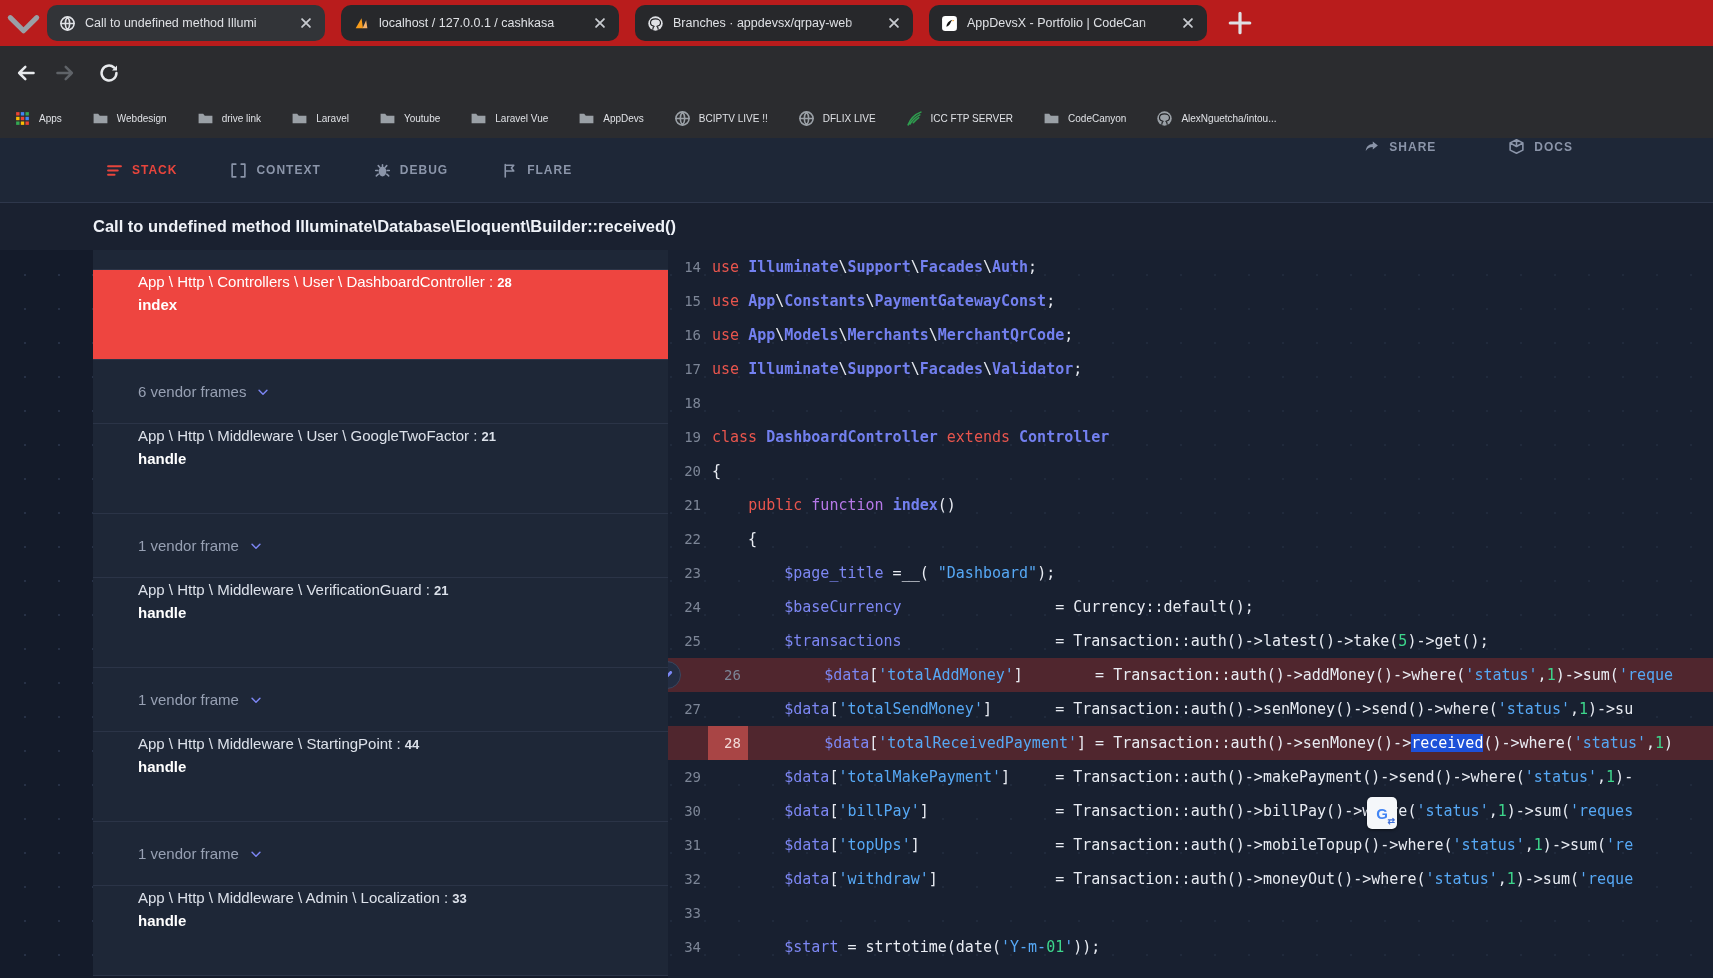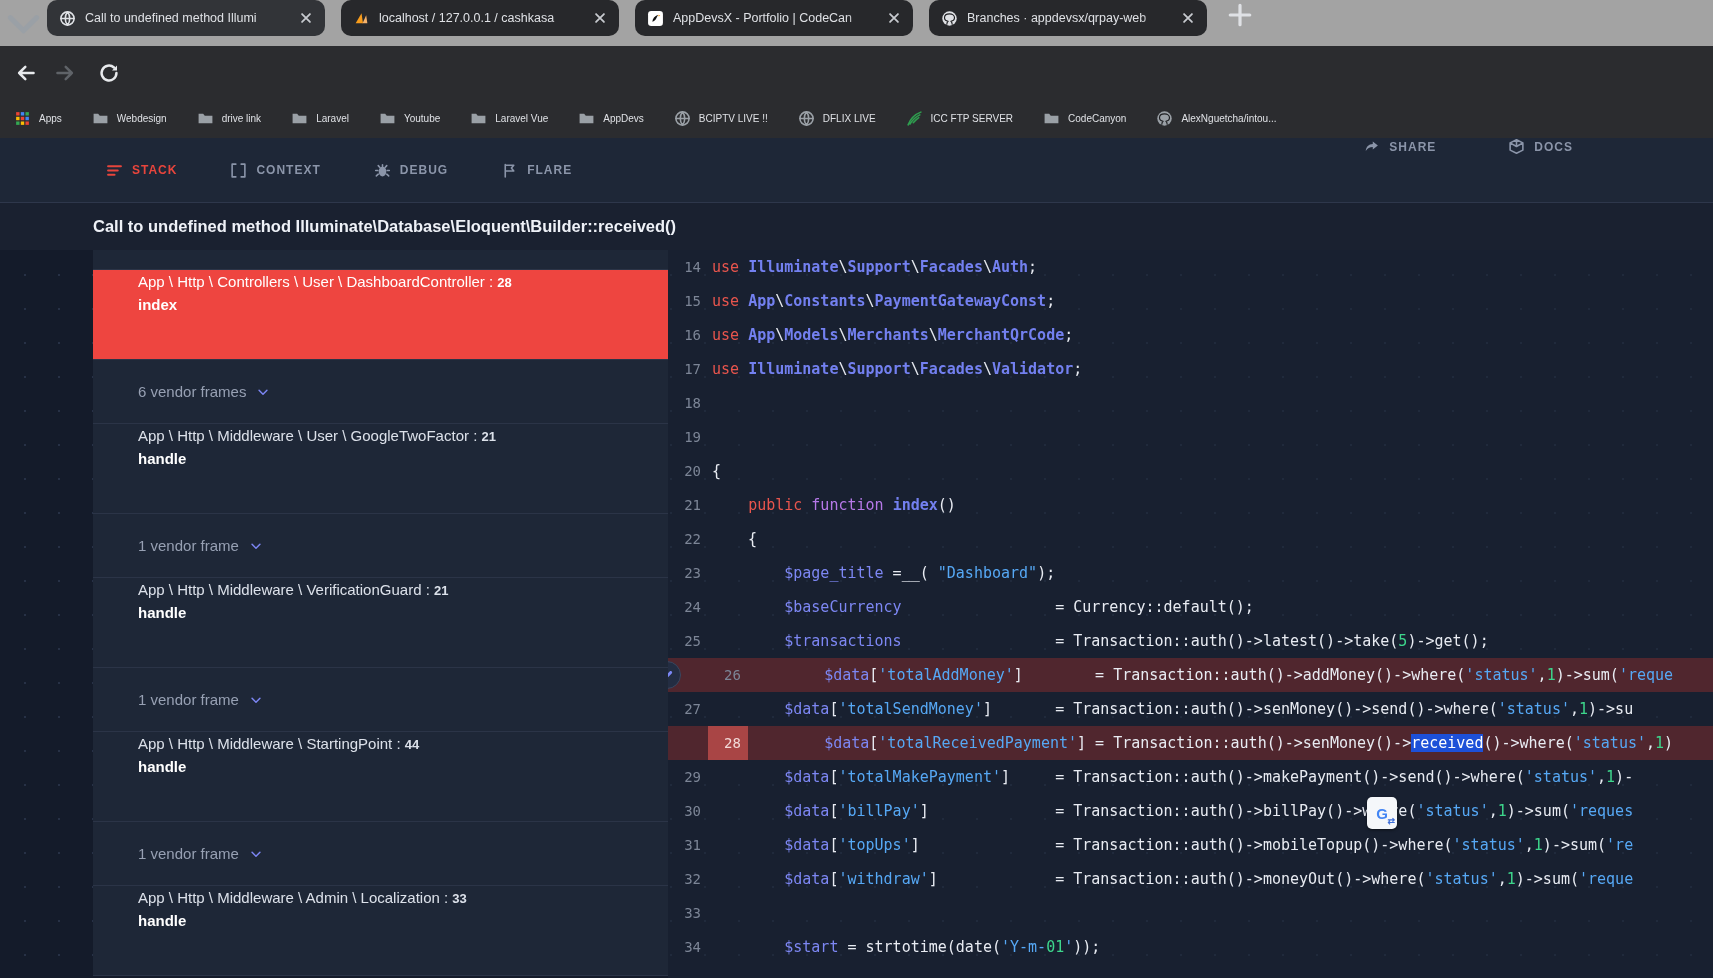--- a/index.html
+++ b/index.html
@@ -1,20 +1,20 @@
 <!DOCTYPE html>
 <html><head>
 <meta charset="utf-8">
 <style>
   * { margin:0; padding:0; box-sizing:border-box; }
   html,body { width:1713px; height:978px; overflow:hidden; }
   body { position:relative; background:#141b2a; font-family:"Liberation Sans", sans-serif; }
 
   
-  .tabstrip { position:absolute; left:0; top:0; width:1713px; height:46px; background:#a3a3a3; display:flex; align-items:flex-start; }
+  .tabstrip { position:absolute; left:0; top:0; width:1713px; height:46px; background:#b91c1c; display:flex; align-items:center; }
   .strip-chev { width:47px; display:flex; justify-content:center; color:#9aa0a6; }
   .tab { width:278px; height:36px; margin-right:16px; border-radius:10px; background:#27282b; display:flex; align-items:center; gap:9px; padding:0 10px 0 12px; color:#dfe1e5; font-size:12.5px; flex:none; overflow:hidden; }
   .tab.active { background:#323438; }
   .tab .fav { width:17px; height:17px; flex:none; display:flex; align-items:center; justify-content:center; }
   .tab .t-title { flex:1; white-space:nowrap; overflow:hidden; -webkit-mask-image:linear-gradient(90deg,#000 85%,transparent); mask-image:linear-gradient(90deg,#000 85%,transparent); }
   .tab .t-close { width:18px; height:18px; border-radius:50%; display:flex; align-items:center; justify-content:center; color:#c7cacf; flex:none; }
   .newtab { width:30px; height:30px; border-radius:50%; display:flex; align-items:center; justify-content:center; color:#dfe1e5; margin-left:2px; }
 
   .toolbar { position:absolute; left:0; top:46px; width:1713px; height:53px; background:#2b2c2f; }
   .navbtn { position:absolute; top:16px; width:22px; height:22px; color:#e8eaed; }
@@ -120,40 +120,40 @@
         <span class="t-title">localhost / 127.0.0.1 / cashkasa</span>
         <span class="t-close">
           <svg width="100%" height="100%" viewBox="0 0 16 16" fill="none" stroke="currentColor" stroke-width="1.5" stroke-linecap="round" stroke-linejoin="round">
             <path d="m4.5 4.5 7 7m0-7-7 7" stroke-width="1.6"></path>
           </svg>
         </span>
       </div>
       <div class="tab">
         <span class="fav">
           <svg width="100%" height="100%" viewBox="0 0 16 16" fill="none" stroke="currentColor" stroke-width="1.5" stroke-linecap="round" stroke-linejoin="round">
+            <circle cx="8" cy="8" r="6.8" fill="currentColor" stroke="none"></circle>
+            <path d="M5.5 13.5c0-1.5.5-2.4 1.2-2.9-2-.3-3.4-1.2-3.4-3.3 0-2.4 2.1-3.6 4.7-3.6s4.7 1.2 4.7 3.6c0 2.1-1.4 3-3.4 3.3.7.5 1.2 1.4 1.2 2.9" stroke="#1e1f22" stroke-width="1.1"></path>
+          </svg>
+        </span>
+        <span class="t-title">Branches · appdevsx/qrpay-web</span>
+        <span class="t-close">
+          <svg width="100%" height="100%" viewBox="0 0 16 16" fill="none" stroke="currentColor" stroke-width="1.5" stroke-linecap="round" stroke-linejoin="round">
+            <path d="m4.5 4.5 7 7m0-7-7 7" stroke-width="1.6"></path>
+          </svg>
+        </span>
+      </div>
+      <div class="tab">
+        <span class="fav">
+          <svg width="100%" height="100%" viewBox="0 0 16 16" fill="none" stroke="currentColor" stroke-width="1.5" stroke-linecap="round" stroke-linejoin="round">
             <rect x="1" y="1" width="14" height="14" rx="3" fill="#ffffff" stroke="none"></rect>
             <path fill="#111" stroke="none" d="M5 11c.4-3 2-5.4 5.5-6.6-1.2 1.8-1.4 3.6-3 5.2C6.6 10.5 5.8 10.8 5 11z"></path>
             <path fill="#f89c1b" stroke="none" d="M10.5 4.4l2 .8-1.4.9z"></path>
           </svg>
         </span>
         <span class="t-title">AppDevsX - Portfolio | CodeCan</span>
-        <span class="t-close">
-          <svg width="100%" height="100%" viewBox="0 0 16 16" fill="none" stroke="currentColor" stroke-width="1.5" stroke-linecap="round" stroke-linejoin="round">
-            <path d="m4.5 4.5 7 7m0-7-7 7" stroke-width="1.6"></path>
-          </svg>
-        </span>
-      </div>
-      <div class="tab">
-        <span class="fav">
-          <svg width="100%" height="100%" viewBox="0 0 16 16" fill="none" stroke="currentColor" stroke-width="1.5" stroke-linecap="round" stroke-linejoin="round">
-            <circle cx="8" cy="8" r="6.8" fill="currentColor" stroke="none"></circle>
-            <path d="M5.5 13.5c0-1.5.5-2.4 1.2-2.9-2-.3-3.4-1.2-3.4-3.3 0-2.4 2.1-3.6 4.7-3.6s4.7 1.2 4.7 3.6c0 2.1-1.4 3-3.4 3.3.7.5 1.2 1.4 1.2 2.9" stroke="#1e1f22" stroke-width="1.1"></path>
-          </svg>
-        </span>
-        <span class="t-title">Branches · appdevsx/qrpay-web</span>
         <span class="t-close">
           <svg width="100%" height="100%" viewBox="0 0 16 16" fill="none" stroke="currentColor" stroke-width="1.5" stroke-linecap="round" stroke-linejoin="round">
             <path d="m4.5 4.5 7 7m0-7-7 7" stroke-width="1.6"></path>
           </svg>
         </span>
       </div>
     </div>
   <div class="newtab">
       <svg width="100%" height="100%" viewBox="0 0 16 16" fill="none" stroke="currentColor" stroke-width="1.5" stroke-linecap="round" stroke-linejoin="round">
         <path d="M8 2.8v10.4M2.8 8h10.4" stroke-width="1.7"></path>
@@ -458,21 +458,21 @@
   <div class="codepanel" id="codepanel">
     <div class="translate-chip">
         <span class="g">G</span>
         <span class="a">⇄</span>
       </div>
   <div class="cline"><div class="gut">14</div><span class="ctext"><span class="tk-k">use </span><span class="tk-t">Illuminate</span><span class="tk-p">\</span><span class="tk-t">Support</span><span class="tk-p">\</span><span class="tk-t">Facades</span><span class="tk-p">\</span><span class="tk-t">Auth</span><span class="tk-p">;</span></span></div>
       <div class="cline"><div class="gut">15</div><span class="ctext"><span class="tk-k">use </span><span class="tk-t">App</span><span class="tk-p">\</span><span class="tk-t">Constants</span><span class="tk-p">\</span><span class="tk-t">PaymentGatewayConst</span><span class="tk-p">;</span></span></div>
       <div class="cline"><div class="gut">16</div><span class="ctext"><span class="tk-k">use </span><span class="tk-t">App</span><span class="tk-p">\</span><span class="tk-t">Models</span><span class="tk-p">\</span><span class="tk-t">Merchants</span><span class="tk-p">\</span><span class="tk-t">MerchantQrCode</span><span class="tk-p">;</span></span></div>
       <div class="cline"><div class="gut">17</div><span class="ctext"><span class="tk-k">use </span><span class="tk-t">Illuminate</span><span class="tk-p">\</span><span class="tk-t">Support</span><span class="tk-p">\</span><span class="tk-t">Facades</span><span class="tk-p">\</span><span class="tk-t">Validator</span><span class="tk-p">;</span></span></div>
       <div class="cline"><div class="gut">18</div><span class="ctext"></span></div>
-      <div class="cline"><div class="gut">19</div></div>
+      <div class="cline"><div class="gut">19</div><span class="ctext"><span class="tk-k">class </span><span class="tk-t">DashboardController</span><span class="tk-k"> extends </span><span class="tk-t">Controller</span></span></div>
       <div class="cline"><div class="gut">20</div><span class="ctext"><span class="tk-p">{</span></span></div>
       <div class="cline"><div class="gut">21</div><span class="ctext"><span class="tk-p">    </span><span class="tk-k">public </span><span class="tk-f">function </span><span class="tk-t">index</span><span class="tk-p">()</span></span></div>
       <div class="cline"><div class="gut">22</div><span class="ctext"><span class="tk-p">    {</span></span></div>
       <div class="cline"><div class="gut">23</div><span class="ctext"><span class="tk-p">        </span><span class="tk-v">$page_title</span><span class="tk-p"> =__( </span><span class="tk-s">"Dashboard"</span><span class="tk-p">);</span></span></div>
       <div class="cline"><div class="gut">24</div><span class="ctext"><span class="tk-p">        </span><span class="tk-v">$baseCurrency</span><span class="tk-p">                 = Currency::default();</span></span></div>
       <div class="cline"><div class="gut">25</div><span class="ctext"><span class="tk-p">        </span><span class="tk-v">$transactions</span><span class="tk-p">                 = Transaction::auth()-&gt;latest()-&gt;take(</span><span class="tk-n">5</span><span class="tk-p">)-&gt;get();</span></span></div>
       <div class="cline hl"><div class="gut">26</div><span class="ctext"><span class="tk-p">        </span><span class="tk-v">$data</span><span class="tk-p">[</span><span class="tk-s">'totalAddMoney'</span><span class="tk-p">]        = Transaction::auth()-&gt;addMoney()-&gt;where(</span><span class="tk-s">'status'</span><span class="tk-p">,</span><span class="tk-n">1</span><span class="tk-p">)-&gt;sum(</span><span class="tk-s">'reque</span></span><div class="pencil-badge"><span style="width: 15px; height: 15px; display: flex;"><svg width="100%" height="100%" viewBox="0 0 16 16" fill="none" stroke="currentColor" stroke-width="1.5" stroke-linecap="round" stroke-linejoin="round">
               <path fill="#7b87f5" stroke="none" d="M3.2 12.8 4 10l6.3-6.3c.6-.6 1.6-.6 2.2 0 .6.6.6 1.6 0 2.2L6.2 12.2z"></path>
             </svg></span></div></div>
       <div class="cline"><div class="gut">27</div><span class="ctext"><span class="tk-p">        </span><span class="tk-v">$data</span><span class="tk-p">[</span><span class="tk-s">'totalSendMoney'</span><span class="tk-p">]       = Transaction::auth()-&gt;senMoney()-&gt;send()-&gt;where(</span><span class="tk-s">'status'</span><span class="tk-p">,</span><span class="tk-n">1</span><span class="tk-p">)-&gt;su</span></span></div>

